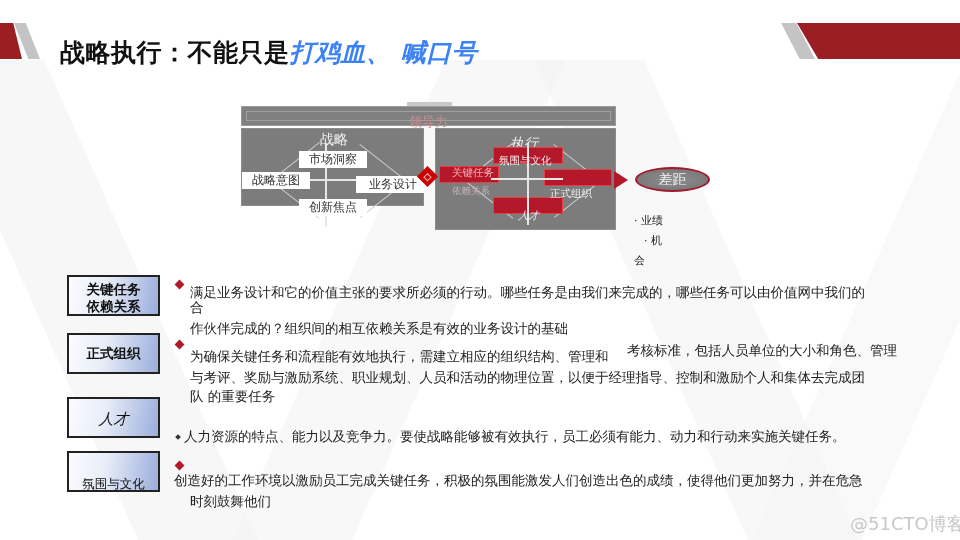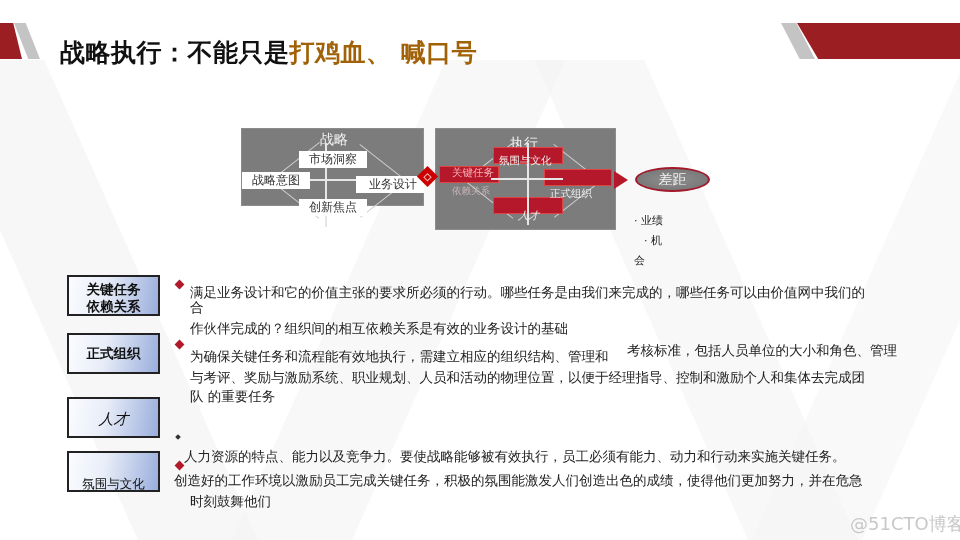--- a/index.html
+++ b/index.html
@@ -17,38 +17,38 @@
   .hdr-red-left { position: absolute; left: 0; top: 23px; width: 22px; height: 36px; background: #9b1e23;
     clip-path: polygon(0 0, 60% 0, 100% 100%, 0 100%); }
   .hdr-grey-left { position: absolute; left: 14px; top: 23px; width: 26px; height: 36px; background: #c4c4c4;
     clip-path: polygon(0 0, 45% 0, 100% 100%, 55% 100%); }
   .hdr-grey-right { position: absolute; left: 781px; top: 23px; width: 34px; height: 36px; background: #c4c4c4;
     clip-path: polygon(0 0, 45% 0, 100% 100%, 55% 100%); }
   .hdr-red-right { position: absolute; left: 797px; top: 23px; width: 163px; height: 36px; background: #9b1e23;
     clip-path: polygon(0 0, 100% 0, 100% 100%, 13% 100%); }
 
   .title { position: absolute; left: 60px; top: 36px; font-size: 25px; font-weight: bold; letter-spacing: 0.5px; color: #111; white-space: nowrap; }
-  .title .red { color: #a16207; }
+  .title .red { color: #3b82f6; font-style: italic; }
 
   
   .diagram { position: absolute; left: 241px; top: 101px; width: 375px; height: 152px; }
   .bar { position: absolute; background: #808080; border: 1px solid #9a9a9a; }
   .bar-inner { position: absolute; left: 4px; right: 4px; top: 4px; bottom: 4px; border: 1px solid #a0a0a0; }
   .bar-label { position: absolute; left: 50%; transform: translateX(-50%); color: #c98a8d; font-size: 13px; white-space: nowrap; }
   .bar-top { left: 0; top: 5px; width: 375px; height: 20px; }
   .bar-top .tab { position: absolute; left: 165px; top: -5px; width: 45px; height: 4px; background: #c8c8c8; }
   .bar-bot { left: 0; top: 131px; width: 375px; height: 20px; }
   .bar-bot .tab { position: absolute; left: 165px; top: 0; width: 45px; height: 20px; background: #8e8e8e; }
 
   .panel { position: absolute; background: #7c7c7c; border: 1px solid #8c8c8c; }
   .panel-left { left: 0; top: 27px; width: 183px; height: 78px; }
   .panel-right { left: 194px; top: 27px; width: 181px; height: 102px; }
   .panel-title { position: absolute; color: #f2f2f2; font-size: 14px; white-space: nowrap; }
   .panel-left .panel-title { left: 78px; top: 2px; }
-  .panel-right .panel-title { left: 74px; top: 6px; }
+  .panel-right .panel-title { left: 74px; top: 6px; font-style: italic; }
 
   .vline { position: absolute; width: 2px; background: #e6e6e6; }
   .hline { position: absolute; height: 2px; background: #e6e6e6; }
   .diag { position: absolute; height: 1px; background: #cfcfcf; transform-origin: 0 0; }
 
   .wbox { position: absolute; background: #ffffff; color: #333; font-size: 12px; text-align: center; line-height: 17px; white-space: nowrap; }
   .rbox { position: absolute; background: #b5182a; border: 1px solid #d44; }
   .rtext { position: absolute; font-size: 10.5px; white-space: nowrap; }
 
   .diamond { position: absolute; left: 179px; top: 68px; width: 15px; height: 15px; background: #c00; transform: rotate(45deg); }
@@ -88,20 +88,25 @@
 <div class="hdr-red-left"></div>
 <div class="hdr-grey-left"></div>
 <div class="hdr-grey-right"></div>
 <div class="hdr-red-right"></div>
 
 <div class="title">
   <span>战略执行：不能只是</span><span class="red">打鸡血、   喊口号</span>
 </div>
 
 <div class="diagram">
+  <div class="bar bar-top">
+    <div class="tab"></div>
+    <div class="bar-inner"></div>
+    <span class="bar-label" style="top:6px;">领导力</span>
+  </div>
 
   <div class="panel panel-left">
     <span class="panel-title">战略</span>
     <div class="diag" style="left:30px;top:50px;width:60px;transform:rotate(-38deg);"></div>
     <div class="diag" style="left:30px;top:52px;width:60px;transform:rotate(38deg);"></div>
     <div class="diag" style="left:118px;top:15px;width:60px;transform:rotate(38deg);"></div>
     <div class="diag" style="left:118px;top:88px;width:60px;transform:rotate(-38deg);"></div>
     <div class="vline" style="left:83px;top:14px;height:84px;"></div>
     <div class="hline" style="left:66px;top:50px;width:60px;"></div>
     <div class="wbox" style="left:57px;top:22px;width:68px;">市场洞察</div>
@@ -162,19 +167,19 @@
 <div class="para" style="left:190px;top:297px;">合</div>
 <div class="para" style="left:190px;top:318px;">作伙伴完成的？组织间的相互依赖关系是有效的业务设计的基础</div>
 
 <div class="bullet" style="left:176px;top:341px;"></div>
 <div class="para" style="left:190px;top:346px;">为确保关键任务和流程能有效地执行，需建立相应的组织结构、管理和</div>
 <div class="para" style="left:627px;top:340px;">考核标准，包括人员单位的大小和角色、管理</div>
 <div class="para" style="left:190px;top:367px;">与考评、奖励与激励系统、职业规划、人员和活动的物理位置，以便于经理指导、控制和激励个人和集体去完成团</div>
 <div class="para" style="left:190px;top:386px;">队 的重要任务</div>
 
 <div class="bullet b-small" style="left:176px;top:435px;"></div>
-<div class="para" style="left:184px;top:426px;margin-top:20px;">人力资源的特点、能力以及竞争力。要使战略能够被有效执行，员工必须有能力、动力和行动来实施关键任务。</div>
+<div class="para" style="left:184px;top:426px;">人力资源的特点、能力以及竞争力。要使战略能够被有效执行，员工必须有能力、动力和行动来实施关键任务。</div>
 
 <div class="bullet" style="left:176px;top:462px;"></div>
 <div class="para" style="left:174px;top:470px;">创造好的工作环境以激励员工完成关键任务，积极的氛围能激发人们创造出色的成绩，使得他们更加努力，并在危急</div>
 <div class="para" style="left:190px;top:491px;">时刻鼓舞他们</div>
 
 <div class="watermark">@51CTO博客</div>
 
 </body></html>

